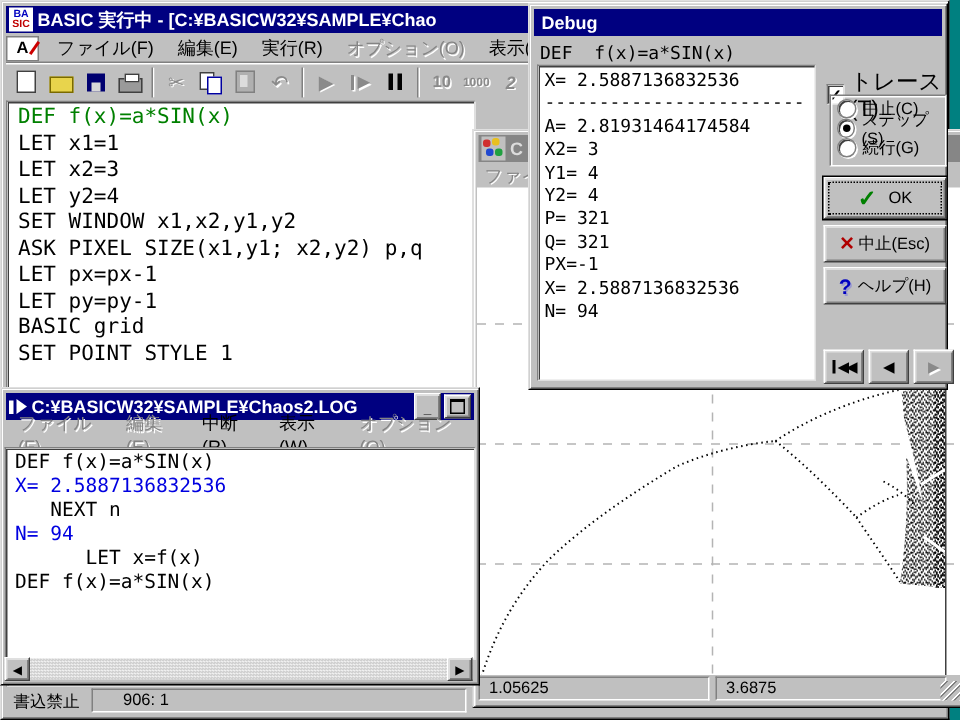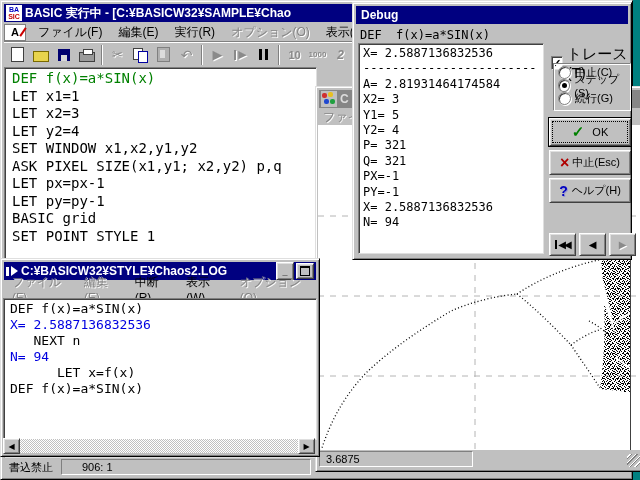--- a/index.html
+++ b/index.html
@@ -190,33 +190,34 @@
         <line x1="296" y1="198" x2="312" y2="188" stroke="#fff" stroke-width="2"></line>
         <line x1="298" y1="233" x2="312" y2="243" stroke="#fff" stroke-width="2"></line>
       </g>
 
       <line x1="312.5" y1="11" x2="312.5" y2="326" stroke="#404040" stroke-width="1"></line>
     </svg>
   </div>
   <div class="statusbar" style="gap:4px;">
     <span style="display:flex;gap:4px;">
 
+    <span class="panel-sunken" style="width:146px;height:14px;line-height:14px;padding-left:6px;">1.05625</span>
         <span class="panel-sunken" style="width:146px;height:14px;line-height:14px;padding-left:6px;">3.6875</span>
       </span>
     <span class="grip"></span>
   </div>
 </div>
 
 <div class="win" style="left:0;top:258px;width:318px;height:197px;z-index:3;overflow:hidden;">
   <div class="titlebar">
     <span style="display:flex;align-items:center;">
       <span style="width:3px;height:9px;background:#fff;margin-right:2px;"></span>
       <span style="width:0;height:0;border-left:7px solid #fff;border-top:5px solid transparent;border-bottom:5px solid transparent;"></span>
     </span>
-    <span class="title-text" style="flex:1;">C:¥BASICW32¥STYLE¥Chaos2.LOG</span>
+    <span class="title-text" style="flex:1;">C:¥BASICW32¥SAMPLE¥Chaos2.LOG</span>
     <span class="btn mmbtn" style="align-items:flex-end;padding-bottom:2px;">_</span>
     <span class="btn mmbtn" style="margin-left:2px;">
       <span style="width:8px;height:7px;border:1px solid #000;border-top-width:2px;"></span>
     </span>
   </div>
   <div class="menubar" style="top:22px;height:16px;">
     <span style="display:flex;">
 
     <span class="menu-item disabled">ファイル(F)</span>
         <span class="menu-item disabled">編集(E)</span>
@@ -249,26 +250,25 @@
     <span class="title-text">Debug</span>
   </div>
   <div class="mono" style="position:absolute;left:7px;top:25px;font-size:12px;white-space:pre;">DEF  f(x)=a*SIN(x)</div>
   <div class="sunken" style="position:absolute;left:5px;top:40px;width:184px;height:209px;overflow:hidden;">
     <div class="mono" style="font-size:12px;line-height:15.4px;padding:2px 0 0 4px;">
 
     <div class="code-line">X= 2.5887136832536</div>
         <div class="code-line">------------------------</div>
         <div class="code-line">A= 2.81931464174584</div>
         <div class="code-line">X2= 3</div>
-        <div class="code-line">Y1= 5</div>
+        <div class="code-line">Y1= 4</div>
         <div class="code-line">Y2= 4</div>
         <div class="code-line">P= 321</div>
         <div class="code-line">Q= 321</div>
         <div class="code-line">PX=-1</div>
-        <div class="code-line">PY=-1</div>
         <div class="code-line">X= 2.5887136832536</div>
         <div class="code-line">N= 94</div>
       </div>
   </div>
 
   <div style="position:absolute;left:198px;top:42px;display:flex;align-items:center;gap:4px;">
     <span class="chk">✓</span>
     <span style="font-size:15px;">トレース(T)</span>
   </div>
 

